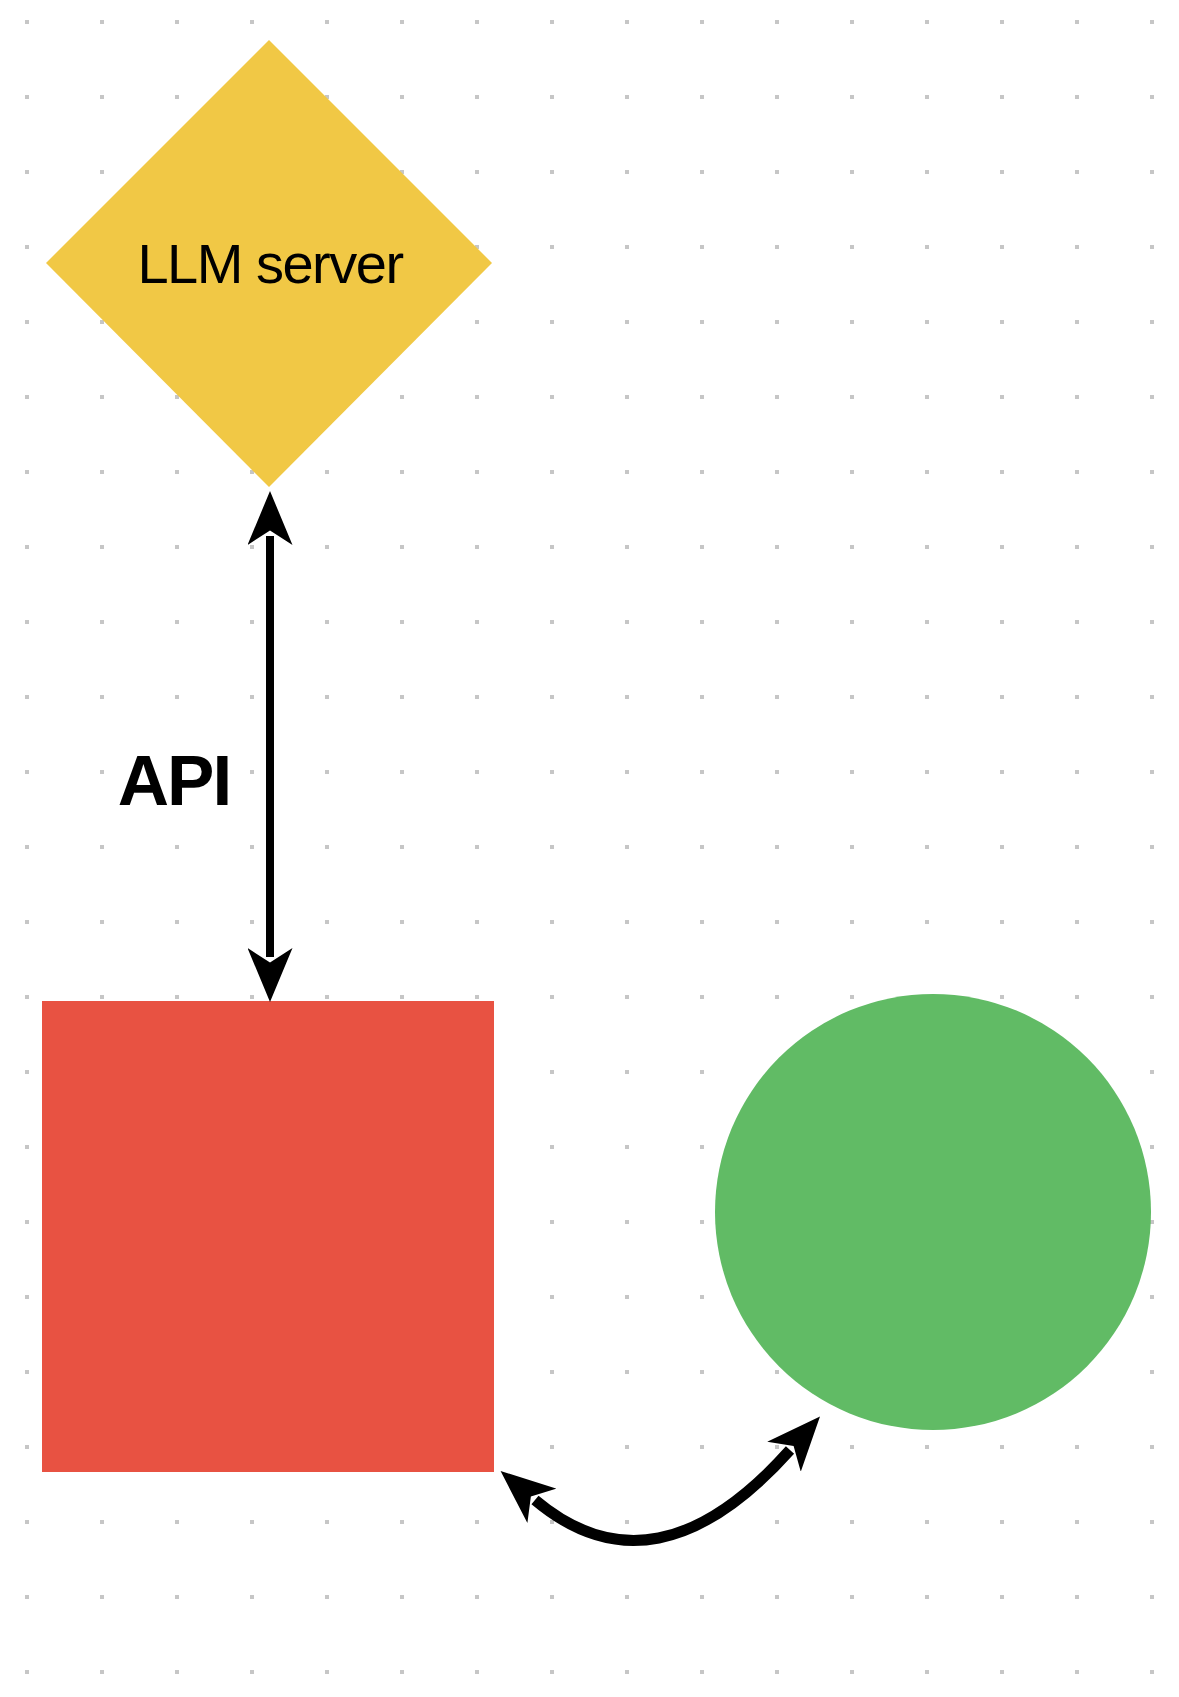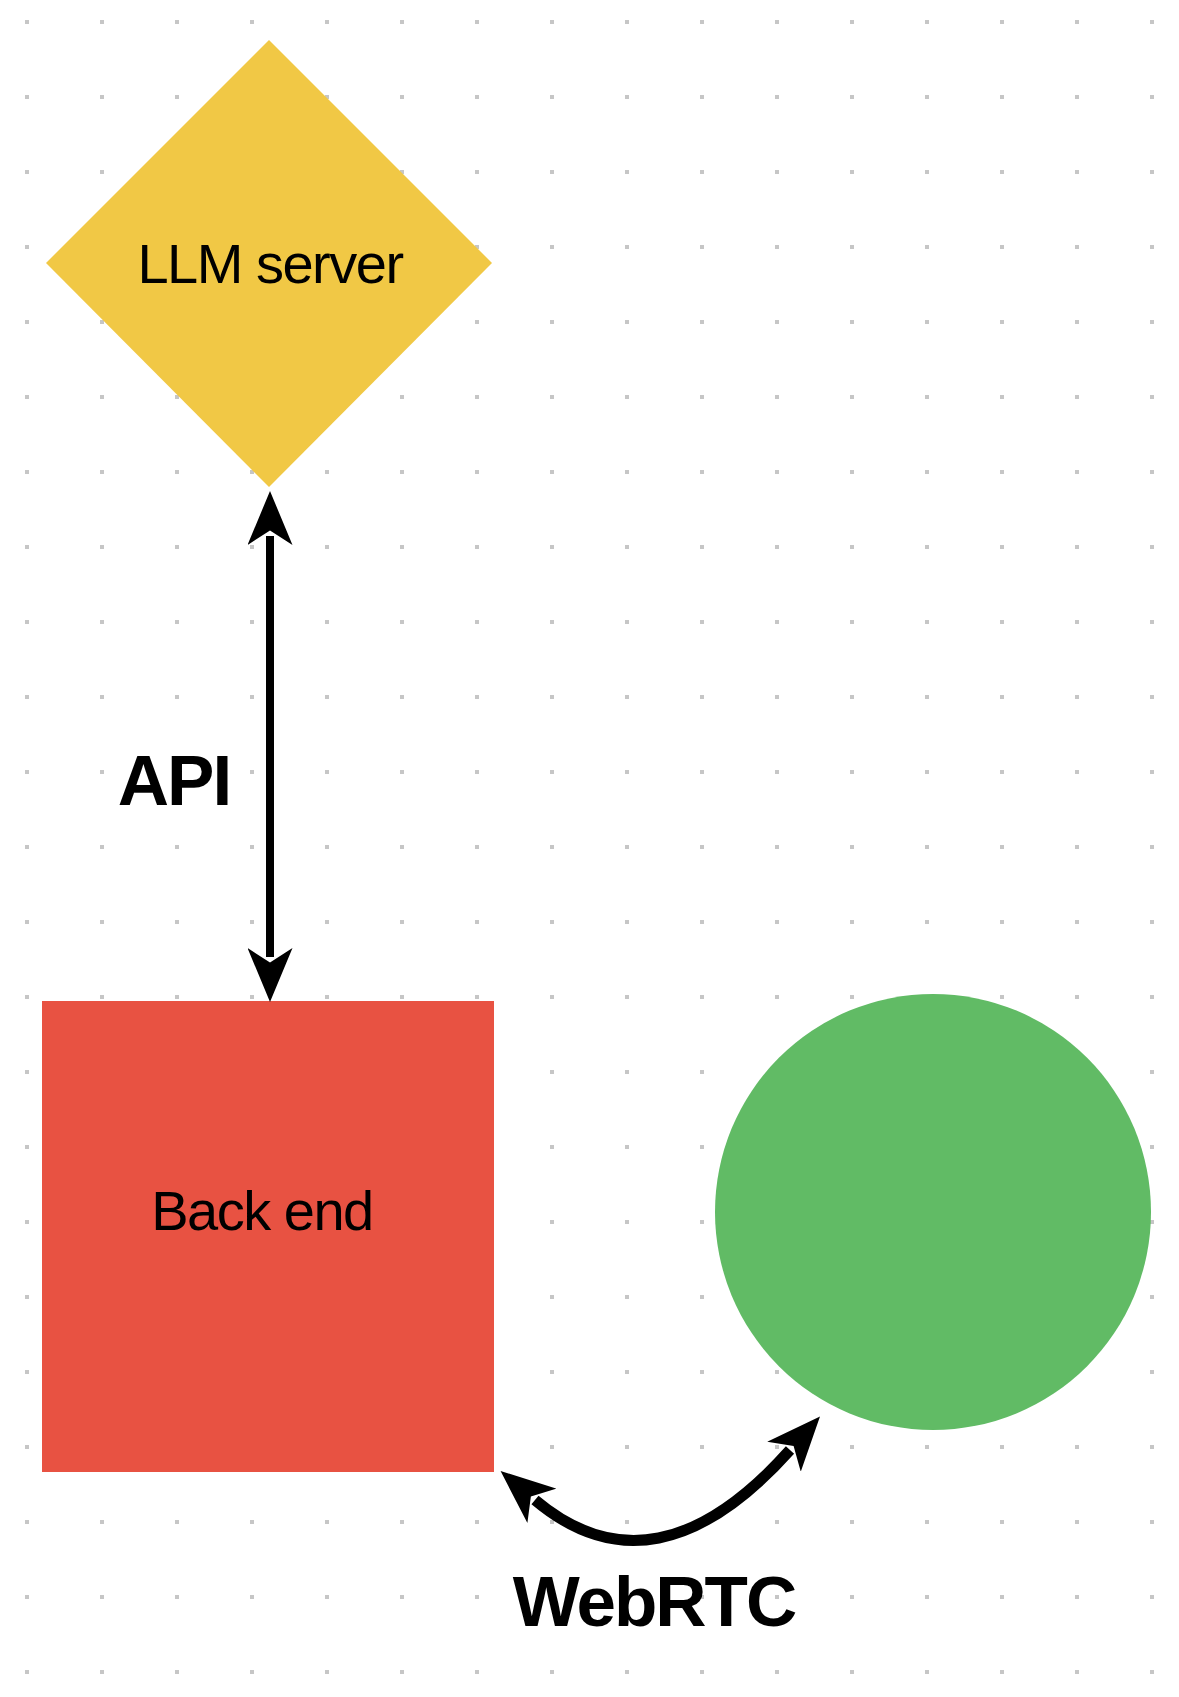--- a/index.html
+++ b/index.html
@@ -64,20 +64,18 @@
 
     <circle cx="933" cy="1212" r="218" fill="#61bb65"></circle>
 
     <line x1="270" y1="536" x2="270" y2="957" stroke-width="8" fill="none" marker-start="url(#arrowhead)" marker-end="url(#arrowhead)" stroke="#000000"></line>
 
     <path d="M 535,1500 Q 655,1601 790,1450" stroke-width="11" fill="none" marker-start="url(#arrowhead)" marker-end="url(#arrowhead)" stroke="#000000"></path>
   </svg>
 
   <div class="label node-label label-llm">LLM server</div>
 
-  <div class="label node-label label-backend">Back end</div>
 
 
   <div class="label edge-label label-api">API</div>
 
-  <div class="label edge-label label-webrtc">WebRTC</div>
 
 </div>
 
 </body></html>

